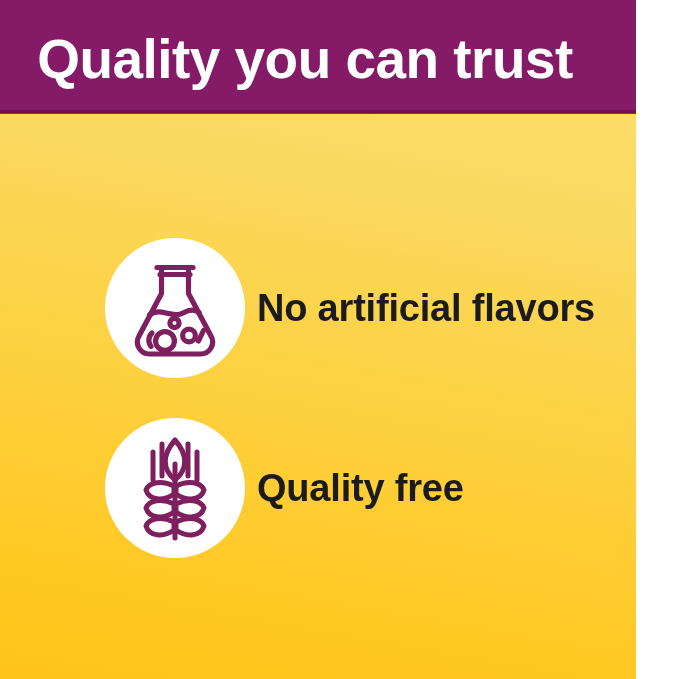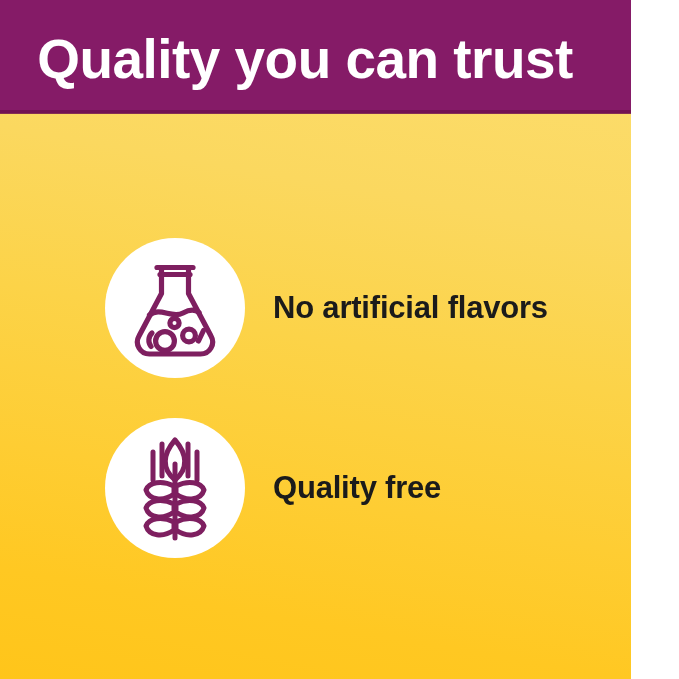--- a/index.html
+++ b/index.html
@@ -10,34 +10,33 @@
   body {
     width: 679px;
     height: 679px;
     overflow: hidden;
     font-family: "Liberation Sans", sans-serif;
     background: #FFFFFF;
   }
 
   #poster {
     position: relative;
-    width: 583px;
+    width: 636px;
     height: 679px;
     overflow: hidden;
     
     background:
       linear-gradient(190deg,
         #FDE07A 0%,
         #FCDC6A 12%,
         #FBD85F 30%,
         #FCD348 50%,
         #FECD33 70%,
         #FFC822 86%,
         #FFC51A 100%);
-    padding-left: 48px;
   }
 
   
   .header-band {
     position: absolute;
     left: 0;
     top: 0;
     width: 679px;
     height: 113px;
     background: #851B67;
@@ -99,24 +98,24 @@
     background: #FFFFFF;
     display: flex;
     align-items: center;
     justify-content: center;
   }
   .icon-badge svg {
     display: block;
   }
 
   .feature-label {
-    margin-left: 28px;
+    margin-left: 12px;
     color: #1B1B1B;
     font-family: "Liberation Sans", sans-serif;
-    font-size: 31px;
+    font-size: 38px;
     font-weight: bold;
     letter-spacing: -0.2px;
     white-space: nowrap;
   }
 </style>
 </head>
 <body>
 
 <div id="poster">
 

